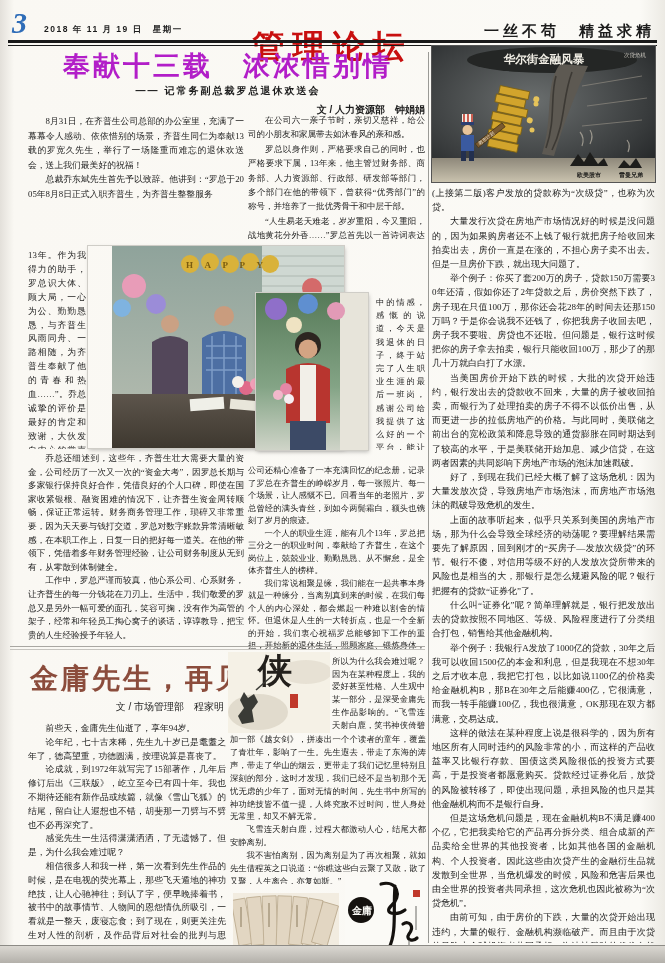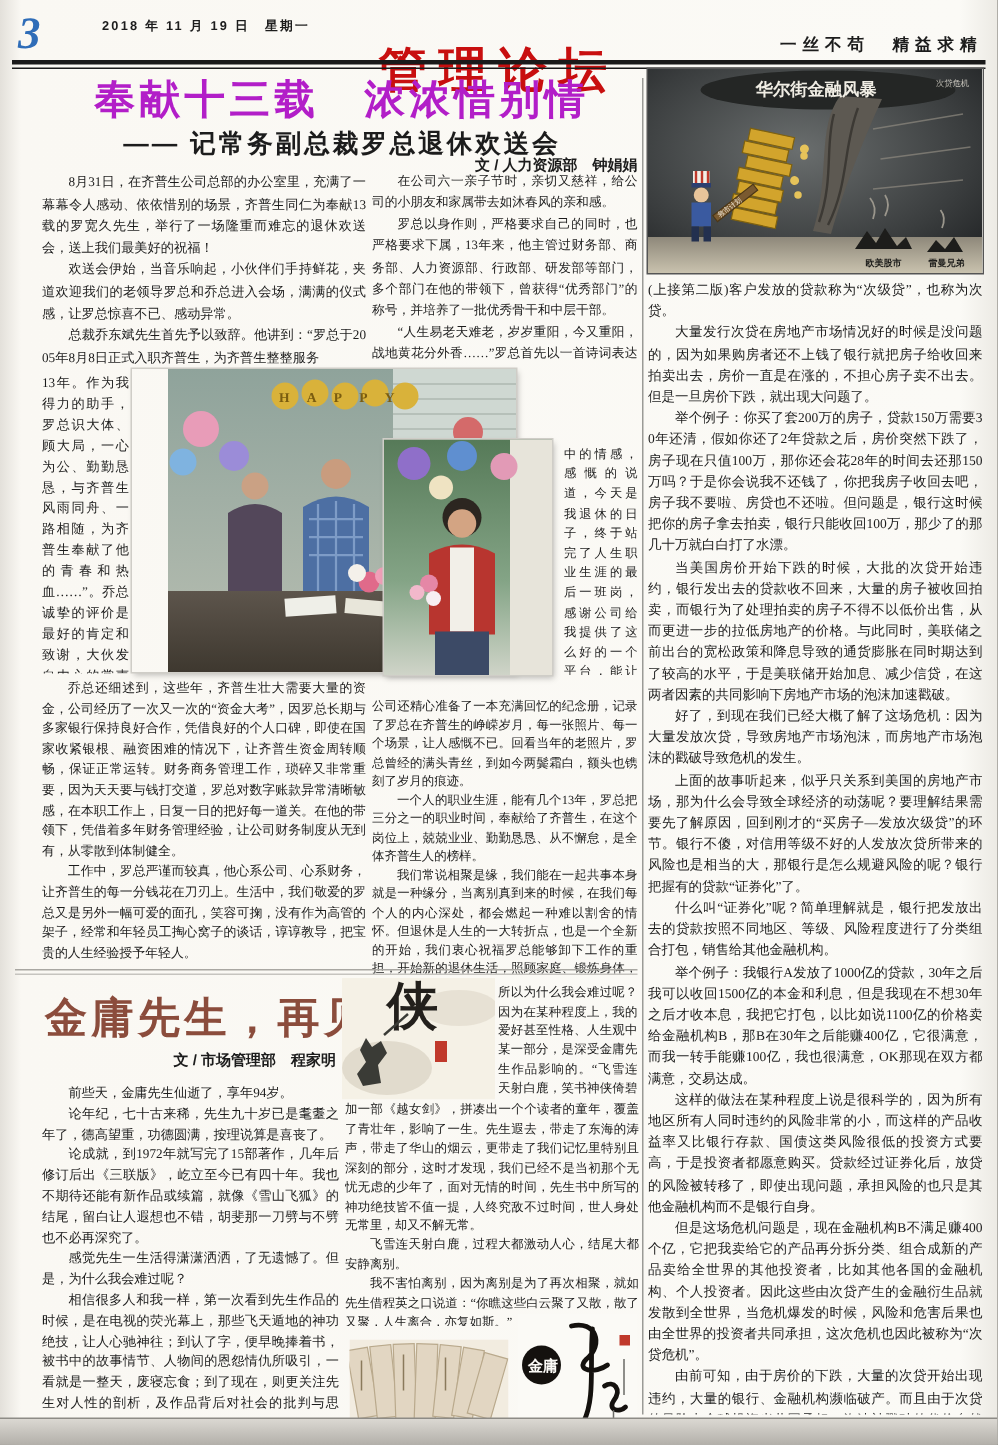--- a/index.html
+++ b/index.html
@@ -2,49 +2,49 @@
 <html><head>
 <meta charset="utf-8">
 <style>
   html,body{margin:0;padding:0;background:#9b9892;}
   #page{position:relative;width:665px;height:963px;margin:0 auto;
         background:linear-gradient(90deg,#e3e0da 0px,#faf8f3 14px,#fbfaf6 640px,#eceae4 665px);
         font-family:"Liberation Serif","DejaVu Serif",serif;color:#1c1c1c;overflow:hidden;}
   #page .abs{position:absolute;}
   
   .hdr-num{left:12px;top:6px;font-size:30px;font-style:italic;font-weight:bold;color:#2f6db8;}
-  .hdr-date{left:44px;top:12px;font-size:8.5px;font-weight:bold;letter-spacing:1.5px;font-family:"Liberation Sans","DejaVu Sans",sans-serif;margin-left:24px;}
+  .hdr-date{left:44px;top:24px;font-size:8.5px;font-weight:bold;letter-spacing:1.5px;font-family:"Liberation Sans","DejaVu Sans",sans-serif;}
   .hdr-title{left:0;top:5px;width:665px;text-align:center;font-size:32px;font-weight:bold;color:#c80f0f;letter-spacing:8px;font-family:"Liberation Serif","DejaVu Serif",serif;margin-top:20px;}
-  .hdr-slogan{right:10px;top:22px;font-size:11px;font-weight:bold;letter-spacing:4px;font-family:"Liberation Sans","DejaVu Sans",sans-serif;}
+  .hdr-slogan{right:10px;top:22px;font-size:15px;font-weight:bold;letter-spacing:4px;font-family:"Liberation Sans","DejaVu Sans",sans-serif;}
   .rule-thick{left:8px;top:40px;width:649px;height:3px;background:#1a1a1a;}
   .rule-thin{left:8px;top:45px;width:649px;height:1px;background:#1a1a1a;}
   .vdiv{left:428px;top:52px;width:1px;height:891px;background:#9a9a96;}
   .bottom-rule{left:0;top:945px;width:665px;height:1px;background:#8d8b86;}
   .bottom-band{left:0;top:946px;width:665px;height:17px;background:linear-gradient(180deg,#dbd8d2,#b3b0aa);}
   
   .a1-title{left:30px;top:48px;width:396px;text-align:center;font-size:27px;font-weight:bold;color:#b21ec8;letter-spacing:3px;font-family:"Liberation Sans","DejaVu Sans",sans-serif;}
-  .a1-sub{left:30px;top:84px;width:396px;text-align:center;font-size:17px;font-weight:bold;letter-spacing:2px;font-family:"Liberation Sans","DejaVu Sans",sans-serif;}
+  .a1-sub{left:30px;top:84px;width:396px;text-align:center;font-size:10px;font-weight:bold;letter-spacing:2px;font-family:"Liberation Sans","DejaVu Sans",sans-serif;}
   .a1-byline{left:225px;top:103px;width:200px;text-align:right;font-size:10px;font-weight:bold;font-family:"Liberation Sans","DejaVu Sans",sans-serif;}
   .body-txt{text-align:justify;word-break:break-all;overflow:hidden;}
   .body-txt p{margin:0;text-indent:2em;}
   .body-txt p.noind{text-indent:0;}
   .a1-colA-top{left:28px;top:114px;width:216px;height:132px;font-size:8.8px;line-height:14.6px;}
   .a1-colA-wrap{left:28px;top:249px;width:58px;height:200px;font-size:8.8px;line-height:13.9px;}
   .a1-colA-bot{left:28px;top:452px;width:216px;height:190px;font-size:8.6px;line-height:13.6px;}
   .a1-colB-top{left:248px;top:113px;width:177px;height:180px;font-size:8.5px;line-height:14.4px;}
   .a1-colB-wrap{left:376px;top:296px;width:49px;height:154px;font-size:8.2px;line-height:13.2px;}
   .a1-colB-bot{left:248px;top:465px;width:177px;height:187px;font-size:8.3px;line-height:12.5px;}
   .photo{box-shadow:0 0 0 1px #cfcdc7,1px 2px 4px rgba(0,0,0,.25);}
   .photo1{left:88px;top:246px;width:232px;height:202px;padding-left:24px;}
   .photo2{left:256px;top:293px;width:112px;height:157px;}
   
   .sec-rule1{left:10px;top:646px;width:415px;height:1px;background:#a9a7a2;}
   .sec-rule2{left:10px;top:649px;width:415px;height:1px;background:#c6c4bf;}
   .a2-title{left:30px;top:660px;font-size:28px;font-weight:bold;color:#8b4c3c;letter-spacing:3px;font-family:"Liberation Sans","DejaVu Sans",sans-serif;}
-  .a2-byline{left:28px;top:700px;width:196px;text-align:right;font-size:10px;font-weight:bold;font-family:"Liberation Sans","DejaVu Sans",sans-serif;}
+  .a2-byline{left:28px;top:700px;width:196px;text-align:right;font-size:10px;font-weight:normal;font-family:"Liberation Sans","DejaVu Sans",sans-serif;}
   .a2-colL{left:28px;top:722px;width:198px;height:220px;font-size:8.8px;line-height:13.8px;}
   .a2-colR-side{left:332px;top:656px;width:93px;height:76px;font-size:8.3px;line-height:12.7px;}
   .a2-colR-main{left:230px;top:734px;width:196px;height:150px;font-size:8.3px;line-height:12.9px;}
   .xia-art{left:228px;top:652px;width:102px;height:81px;}
   .books-art{left:233px;top:893px;width:106px;height:58px;}
   .sign-art{left:345px;top:876px;width:80px;height:78px;}
   
   .cartoon{left:432px;top:46px;width:223px;height:136px;box-shadow:0 0 0 1px #555;}
   .a3-body{left:432px;top:186px;width:223px;height:757px;font-size:9px;line-height:14.2px;}
 </style>
@@ -60,21 +60,20 @@
   <div class="abs rule-thick"></div>
   <div class="abs rule-thin"></div>
   <div class="abs vdiv"></div>
 
   <div class="abs a1-title">奉献十三载　浓浓惜别情</div>
   <div class="abs a1-sub">—— 记常务副总裁罗总退休欢送会</div>
   <div class="abs a1-byline">文 / 人力资源部　钟娟娟</div>
 
   <div class="abs body-txt a1-colA-top">
     <p>8月31日，在齐普生公司总部的办公室里，充满了一幕幕令人感动、依依惜别的场景，齐普生同仁为奉献13载的罗宽久先生，举行了一场隆重而难忘的退休欢送会，送上我们最美好的祝福！</p>
-    <p>欢送会伊始，当音乐响起，小伙伴们手持鲜花，夹道欢迎我们的老领导罗总和乔总进入会场，满满的仪式感，让罗总惊喜不已、感动异常。</p>
     <p>总裁乔东斌先生首先予以致辞。他讲到：“罗总于2005年8月8日正式入职齐普生，为齐普生整整服务</p>
   </div>
   <div class="abs body-txt a1-colA-wrap">
     <p class="noind">13年。作为我得力的助手，罗总识大体、顾大局，一心为公、勤勤恳恳，与齐普生风雨同舟、一路相随，为齐普生奉献了他的青春和热血……”。乔总诚挚的评价是最好的肯定和致谢，大伙发自内心的掌声一次次地回荡在齐普生的会议室。</p>
   </div>
   <div class="abs body-txt a1-colA-bot">
     <p>乔总还细述到，这些年，齐普生壮大需要大量的资金，公司经历了一次又一次的“资金大考”，因罗总长期与多家银行保持良好合作，凭借良好的个人口碑，即使在国家收紧银根、融资困难的情况下，让齐普生资金周转顺畅，保证正常运转。财务商务管理工作，琐碎又非常重要，因为天天要与钱打交道，罗总对数字账款异常清晰敏感，在本职工作上，日复一日的把好每一道关。在他的带领下，凭借着多年财务管理经验，让公司财务制度从无到有，从零散到体制健全。</p>
     <p>工作中，罗总严谨而较真，他心系公司、心系财务，让齐普生的每一分钱花在刀刃上。生活中，我们敬爱的罗总又是另外一幅可爱的面孔，笑容可掬，没有作为高管的架子，经常和年轻员工掏心窝子的谈话，谆谆教导，把宝贵的人生经验授予年轻人。</p>
   </div>
 

